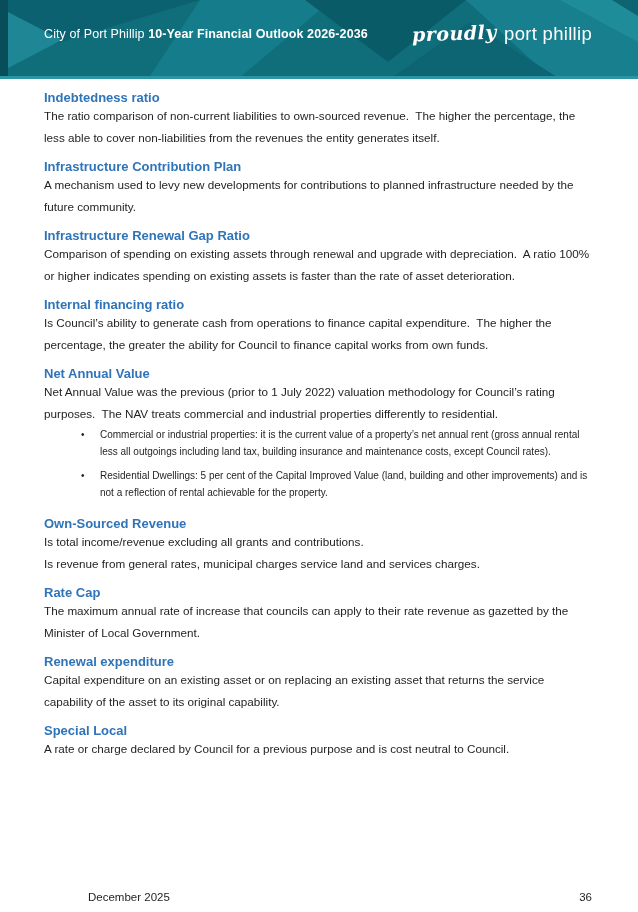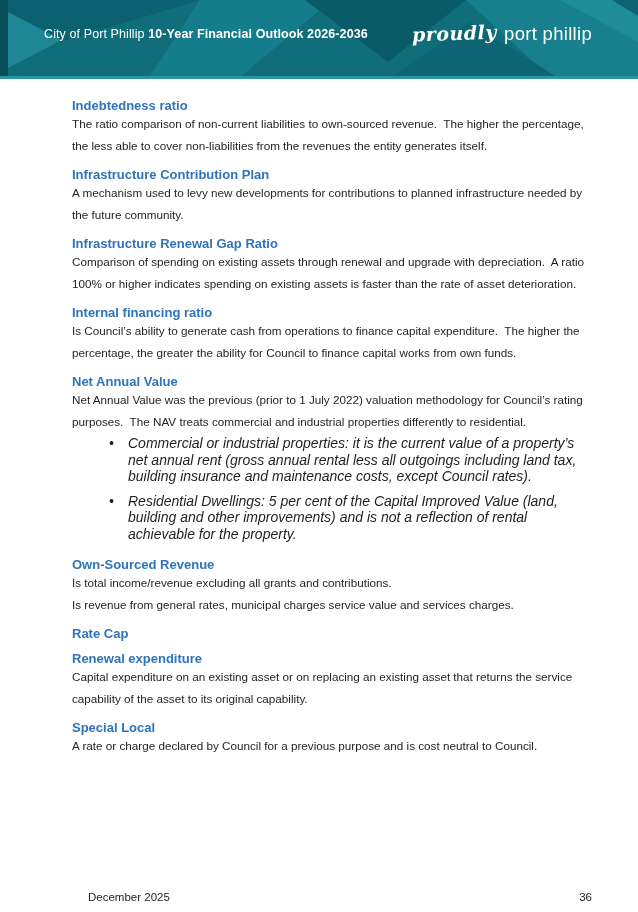--- a/index.html
+++ b/index.html
@@ -52,23 +52,22 @@
     letter-spacing: 0.5px;
   }
   .logo-word {
     font-weight: normal;
     font-size: 18.5px;
     letter-spacing: 0.3px;
   }
 
   
   .content {
-    padding: 20px 44px 0 44px;
+    padding: 12px 44px 0 44px;
     color: #1f1f1f;
-    margin-left: 28px;
   }
   .glossary-section .term {
     color: #2F74B8;
     font-size: 13px;
     line-height: 14px;
     font-weight: bold;
     margin-top: 11px;
   }
   .glossary-section:first-child .term { margin-top: 0; }
   .glossary-section .definition {
@@ -77,24 +76,23 @@
     white-space: pre-wrap;
   }
   .bullet-list {
     list-style: none;
     margin: 0 0 16px 0;
     padding-left: 36px;
   }
   .bullet-list li {
     position: relative;
     padding-left: 20px;
-    font-size: 14px;
+    font-size: 10px;
     line-height: 16.5px;
     margin-top: 8px;
-    font-style: italic;
   }
   .bullet-list li:first-child { margin-top: 2px; }
   .bullet-list li::before {
     content: "\2022";
     position: absolute;
     left: 1px;
     top: 0;
   }
 
   
@@ -170,25 +168,26 @@
         <li>Residential Dwellings: 5 per cent of the Capital Improved Value (land, building and other improvements) and is not a reflection of rental achievable for the property.</li>
       </ul>
     </div>
 
     <div class="glossary-section">
       <div class="term">Own-Sourced Revenue</div>
       <div class="definition">Is total income/revenue excluding all grants and contributions.</div>
     </div>
 
     <div class="glossary-section">
-      <div class="definition">Is revenue from general rates, municipal charges service value and services charges.</div>
+      <div class="definition">Is revenue from general rates, municipal charges service land and services charges.</div>
     </div>
 
     <div class="glossary-section">
       <div class="term">Rate Cap</div>
+      <div class="definition">The maximum annual rate of increase that councils can apply to their rate revenue as gazetted by the Minister of Local Government.</div>
     </div>
 
     <div class="glossary-section">
       <div class="term">Renewal expenditure</div>
       <div class="definition">Capital expenditure on an existing asset or on replacing an existing asset that returns the service capability of the asset to its original capability.</div>
     </div>
 
     <div class="glossary-section">
       <div class="term">Special Local</div>
       <div class="definition">A rate or charge declared by Council for a previous purpose and is cost neutral to Council.</div>

